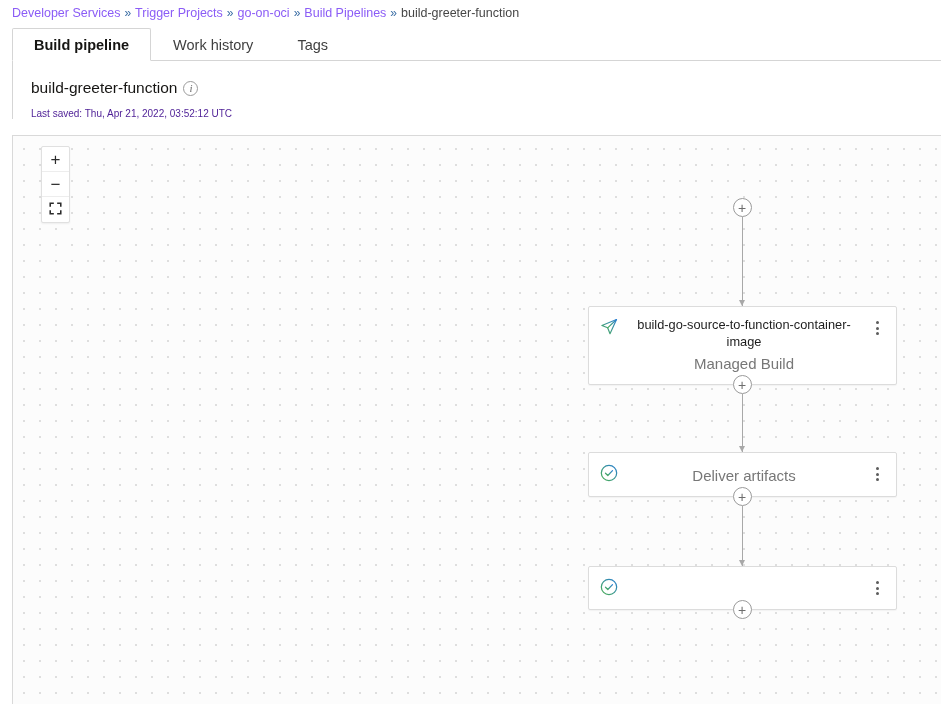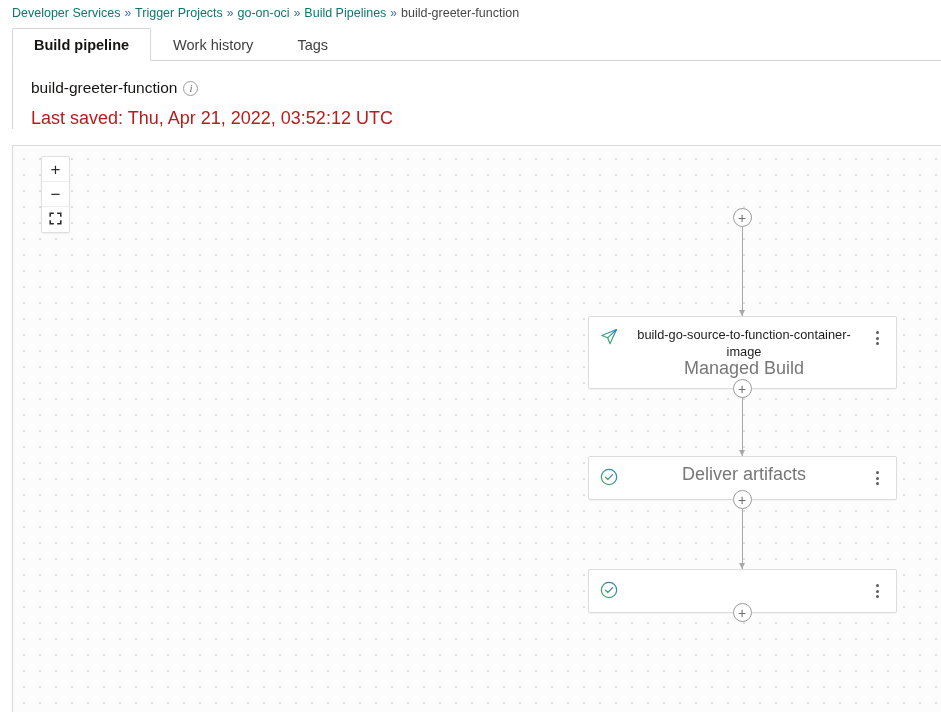--- a/index.html
+++ b/index.html
@@ -17,21 +17,21 @@
 
   
   .breadcrumb {
     padding: 5px 0 0 12px;
     font-size: 12.5px;
     line-height: 16px;
     white-space: nowrap;
     height: 28px;
   }
   .breadcrumb a {
-    color: #0f766e;
+    color: #8b5cf6;
     text-decoration: none;
     cursor: pointer;
   }
   .breadcrumb .sep {
     color: #3b6ea5;
     margin: 0 4px;
     font-size: 12px;
   }
   .breadcrumb .current {
     color: #464646;
@@ -93,22 +93,22 @@
     align-items: center;
     justify-content: center;
     font-family: "Liberation Serif", serif;
     font-style: italic;
     font-size: 11px;
     color: #6b6b6b;
     cursor: pointer;
     flex: none;
   }
   .lastsaved {
-    font-size: 18px;
-    color: #b91c1c;
+    font-size: 10px;
+    color: #4c1d95;
     margin-top: 10px;
   }
 
   
   .canvas-shell {
     margin: 16px 0 0 12px;
     width: 929px;
     height: 569px;
     border: 1px solid #d9d9d9;
     border-right: none;
@@ -224,22 +224,23 @@
     text-align: center;
     padding: 0 6px;
   }
   .stage-name {
     font-size: 12.8px;
     color: #1d1d1d;
     line-height: 17px;
     word-break: break-word;
   }
   .stage-sub {
-    font-size: 18px;
+    font-size: 15px;
     color: #777777;
+    margin-top: 6px;
     line-height: 16px;
   }
   .kebab {
     width: 16px;
     flex: none;
     display: flex;
     flex-direction: column;
     align-items: center;
     gap: 2.5px;
     margin-top: 5px;

